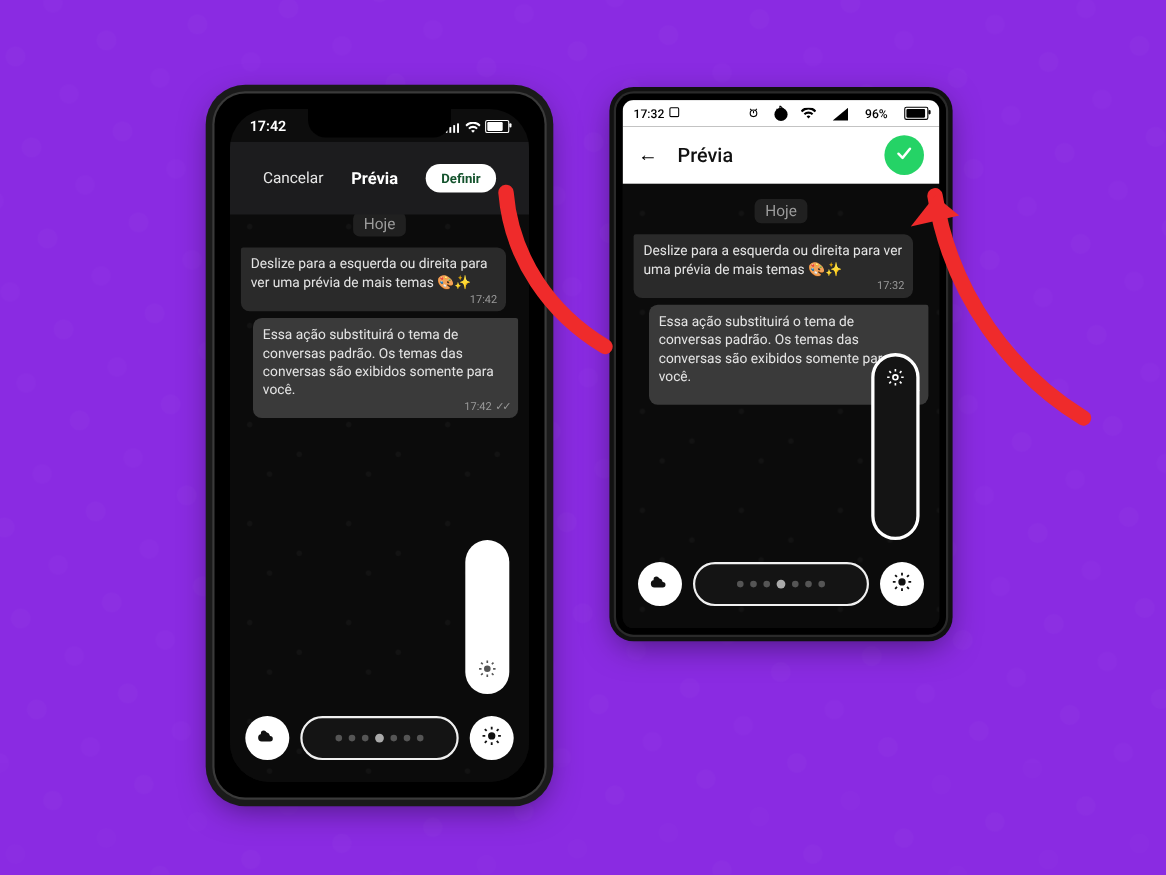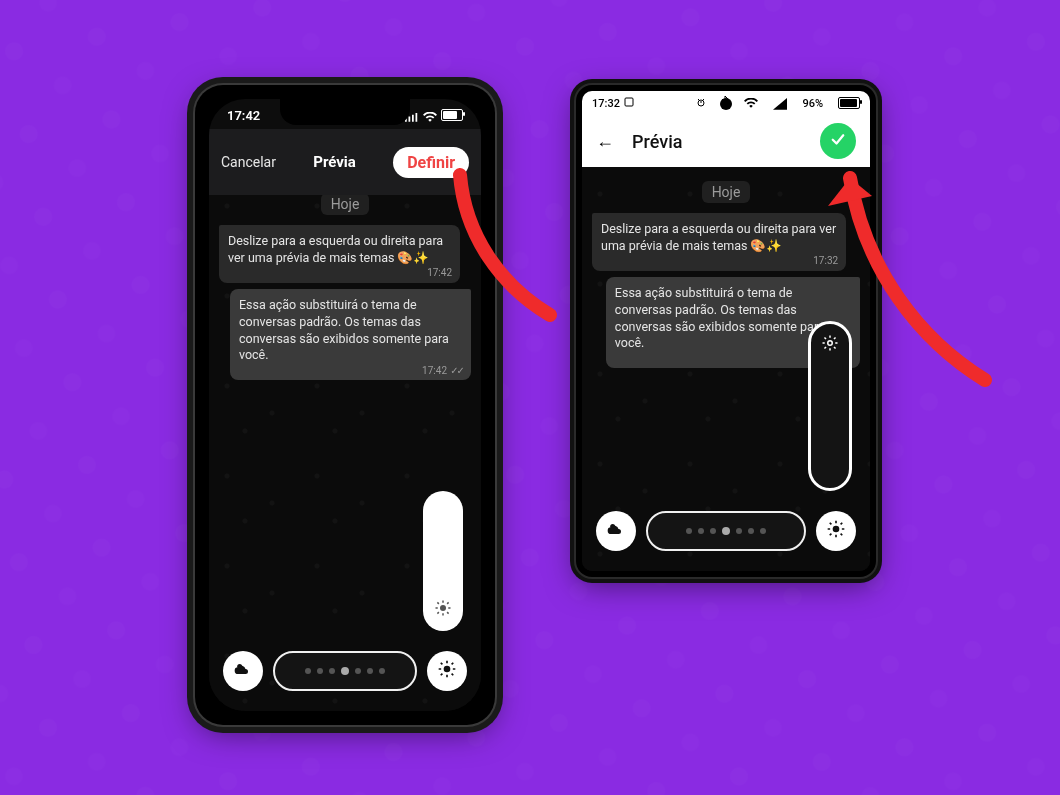--- a/index.html
+++ b/index.html
@@ -65,21 +65,21 @@
     width: 130px;
     height: 26px;
     background: #000;
     border-bottom-left-radius: 16px;
     border-bottom-right-radius: 16px;
     z-index: 10;
   }
 
   
   .android {
-    left: 576px;
+    left: 560px;
     top: 85px;
     width: 300px;
     height: 492px;
     border-radius: 16px;
     background: #000;
     box-shadow:
       0 0 0 2px #2a2a2a,
       0 0 0 6px #111,
       0 8px 30px rgba(0,0,0,0.5);
     padding: 6px;
@@ -144,30 +144,30 @@
   .ios-header {
     position: absolute;
     top: 30px;
     left: 0;
     right: 0;
     height: 66px;
     background: #1c1c1e;
     display: flex;
     align-items: center;
     justify-content: space-between;
-    padding: 0 12px;
+    padding: 0 30px;
     color: #fff;
     z-index: 4;
   }
   .ios-header .cancel { font-size: 14px; color:#e6e6e6; }
   .ios-header .title  { font-size: 15px; font-weight: 700; }
   .ios-header .define-btn {
     background: #fff;
-    color: #ef4444;
-    font-size: 16px;
+    color: #14532d;
+    font-size: 12px;
     font-weight: 700;
     padding: 6px 14px;
     border-radius: 20px;
   }
 
   
   .android-header {
     position: absolute;
     top: 24px;
     left: 0;

